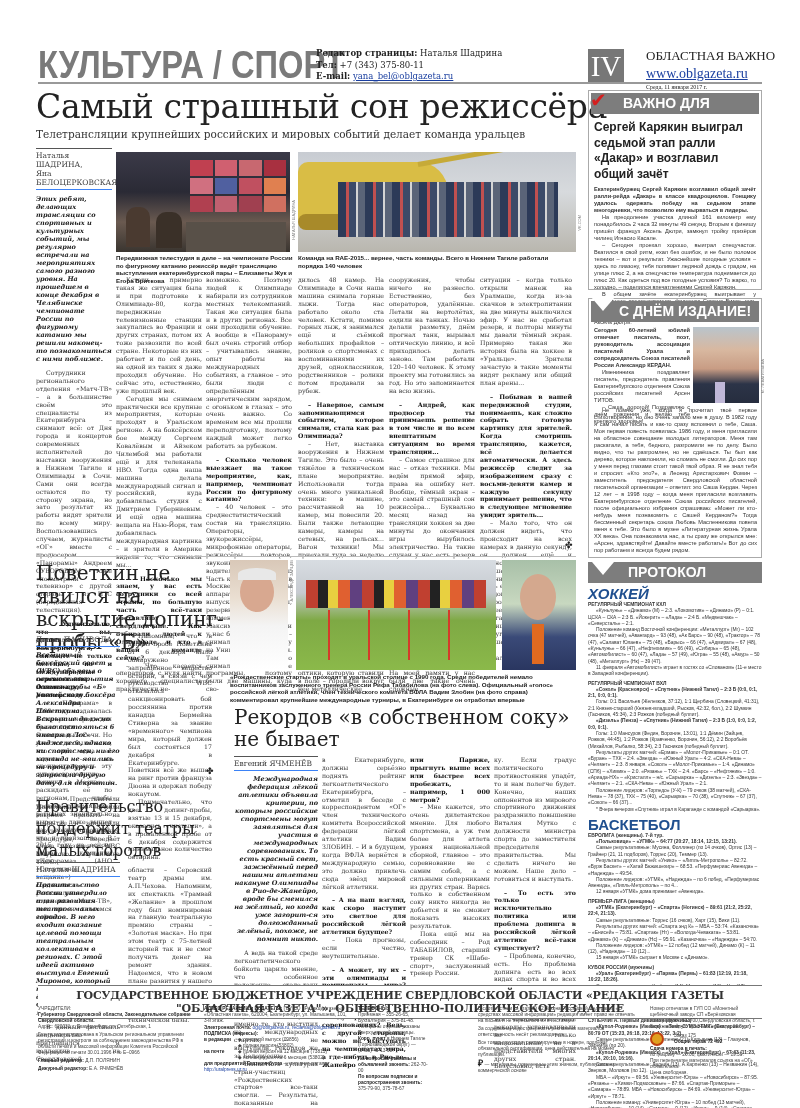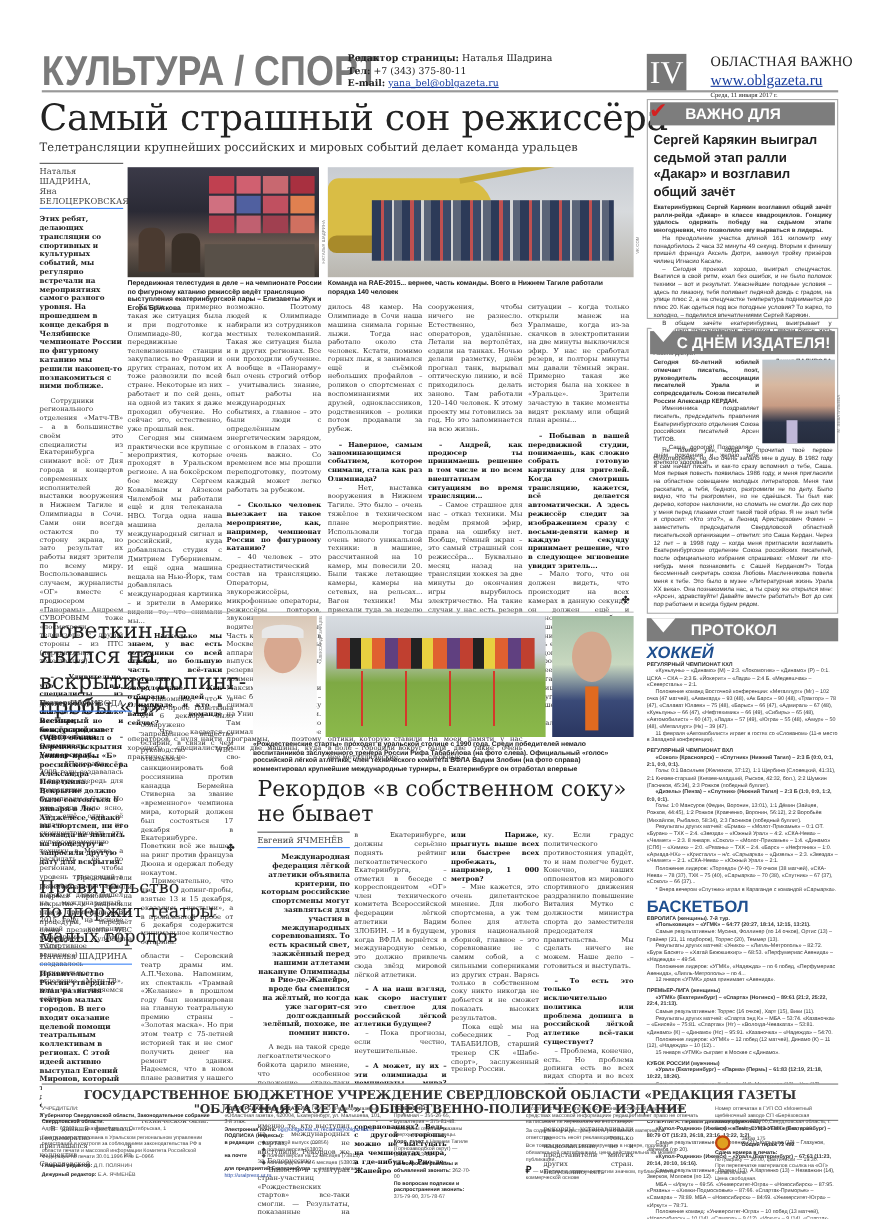--- a/index.html
+++ b/index.html
@@ -12,21 +12,21 @@
   .editor b { font-weight: bold; }
   .editor a { color: #1a3fa0; text-decoration: underline; }
   .pagenum { left: 588px; top: 49px; width: 36px; height: 34px; background: #777; color: #fff; font-size: 29px; text-align: center; line-height: 34px; font-family: "Liberation Serif", serif; }
   .paper { left: 646px; top: 48px; font-size: 13px; font-family: "Liberation Serif", serif; }
   .paper .url { font-size: 14px; color: #1a3fa0; text-decoration: underline; display:block; margin-top:2px; }
   .paper .date { font-size: 6px; display:block; margin-top:2px; }
   .hrule { left: 38px; top: 82px; width: 724px; height: 2px; background: #999; }
 
   .h1 { font-family: "DejaVu Serif", serif; color: #222; font-weight: normal; }
   .byline { font-size: 7.5px; font-family: "DejaVu Serif", serif; border-top: 1px solid #555; border-bottom: 1px solid #3b82f6; padding: 2px 0; color: #444; line-height: 9px; }
-  .lead { font-size: 6.5px; line-height: 8px; font-weight: bold; font-family: "DejaVu Serif", serif; }
+  .lead { font-size: 6.5px; line-height: 8px; font-weight: bold; font-family: "DejaVu Serif", serif; font-style: italic; }
   .body { font-size: 6.2px; line-height: 7.9px; color: #333; text-align: justify; font-family: "DejaVu Serif", serif; }
   .body p { text-indent: 10px; }
   .q { font-weight: bold; color: #111; margin-top: 6px; }
   .red { color: #d42020; font-weight: bold; }
   .caption { font-size: 6.2px; line-height: 7.5px; font-weight: bold; font-family: "Liberation Sans", sans-serif; color: #222; }
 
   .photo { background: #8a7c6a; overflow: hidden; }
 
   
   .box { border: 1px solid #aaa; }
@@ -212,21 +212,21 @@
     <p style="font-weight:bold">Екатеринбуржец Сергей Карякин возглавил общий зачёт ралли-рейда «Дакар» в классе квадроциклов. Гонщику удалось одержать победу на седьмом этапе многодневки, что позволило ему вырваться в лидеры.</p>
     <p style="text-indent:8px">На преодоление участка длиной 161 километр ему понадобилось 2 часа 32 минуты 49 секунд. Вторым к финишу пришёл француз Аксель Дютри, замкнул тройку призёров чилиец Игнасио Касале.</p>
     <p style="text-indent:8px">– Сегодня проехал хорошо, выиграл спецучасток. Вкатился в свой ритм, ехал без ошибок, и не было поломок техники – вот и результат. Ужаснейшие погодные условия – здесь по лиазону, тебя поливает ледяной дождь с градом, на улице плюс 2, а на спецучастке температура поднимается до плюс 20. Как одеться под все погодные условия? То жарко, то холодно, – поделился впечатлениями Сергей Карякин.</p>
     <p style="text-indent:8px">В общем зачёте екатеринбуржец выигрывает у ближайшего преследователя, француза Симона Витсе, чуть более пяти минут. Третьим в общем зачёте примерно с таким же отставанием идёт ещё один представитель Франции Аксель Дютри.</p>
     <p style="text-align:right; font-weight:bold">Данил ПАЛИВОДА</p>
   </div>
 </div>
 <div class="abs" style="left:590px; top:88px; font-size:20px; color:#d42020; font-family:'DejaVu Sans',sans-serif; font-weight:bold;">✔</div>
 
 <div class="abs box" style="left:588px; top:298px; width:174px; height:260px;">
-  <div class="boxhead" style="margin:2px; text-align:center; padding-left:20px;">С ДНЁМ ИЗДАТЕЛЯ!</div>
+  <div class="boxhead" style="margin:2px; text-align:center; padding-left:20px;">С ДНЁМ ИЗДАНИЕ!</div>
   <div style="position:absolute; left:104px; top:28px; width:66px; height:76px; background:linear-gradient(180deg,#b9c4cc 0%,#d8b8a0 30%,#c89c84 55%,#2c3448 75%,#262d3e 100%);">
     <div style="position:absolute; left:22px; top:55px; width:10px; height:21px; background:#c0b8d8;"></div>
   </div>
   <div class="vlabel" style="position:absolute; left:171px; top:60px;">М. ЛЕВАТИЛЬЕВА</div>
   <div class="sidebody" style="position:absolute; left:5px; top:28px; width:96px; text-align:justify;">
     <p style="font-weight:bold">Сегодня 60-летний юбилей отмечает писатель, поэт, руководитель ассоциации писателей Урала и сопредседатель Союза писателей России Александр КЕРДАН.</p>
     <p style="text-indent:8px">Именинника поздравляет писатель, председатель правления Екатеринбургского отделения Союза российских писателей Арсен ТИТОВ.</p>
     <p style="text-indent:8px">– Саша, дорогой! Поздравляю с днём рождения и желаю тебе крепкого здоровья!</p>
   </div>
   <div class="sidebody" style="position:absolute; left:5px; top:108px; width:163px; text-align:justify;">

